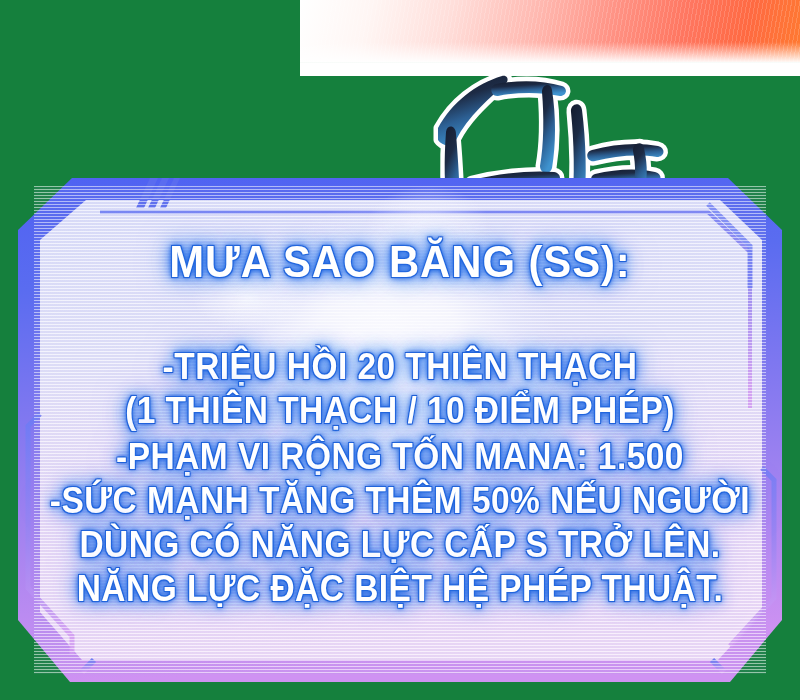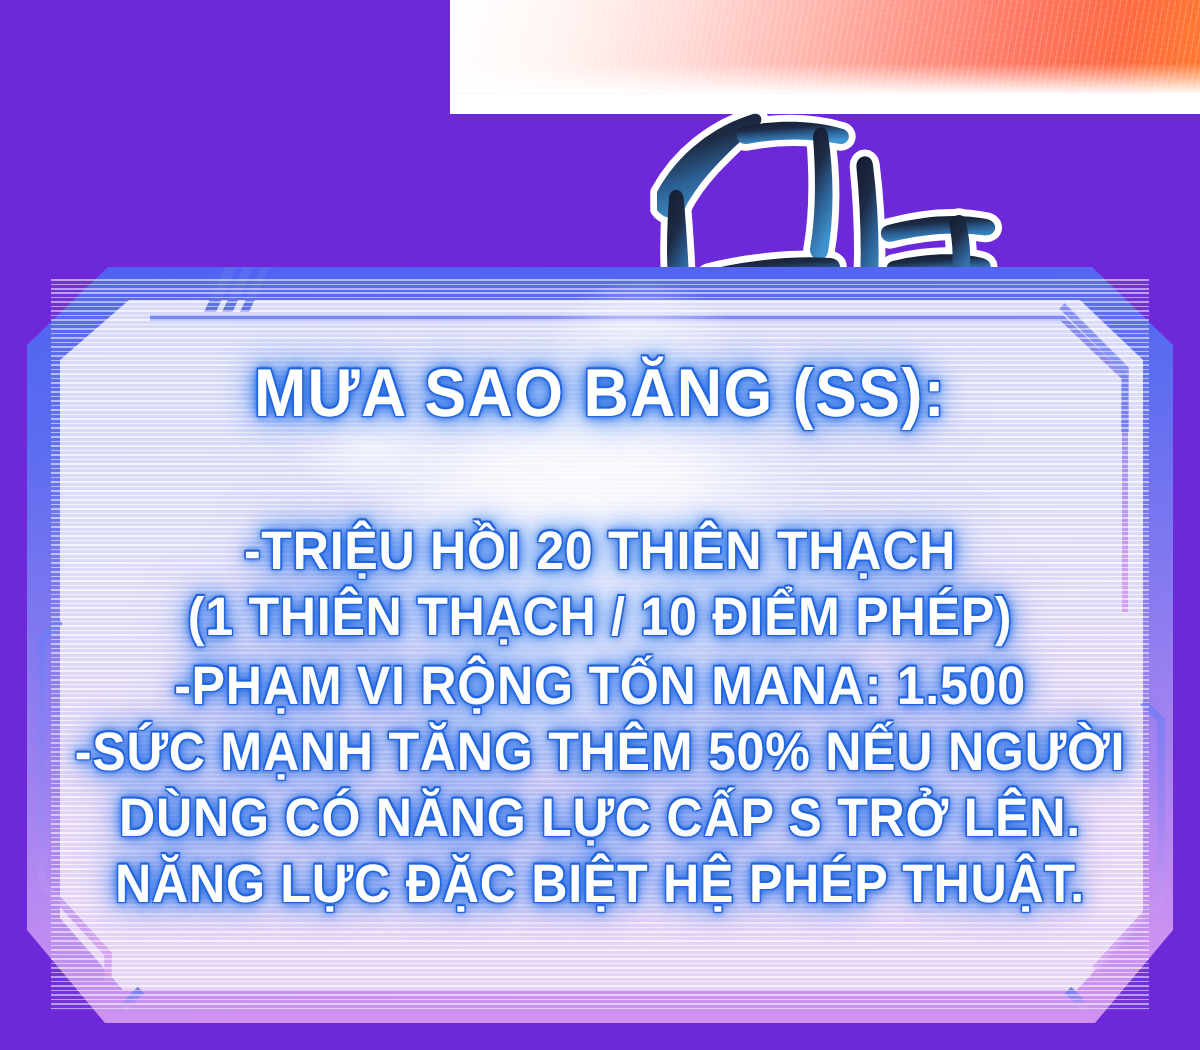--- a/index.html
+++ b/index.html
@@ -13,21 +13,21 @@
     position: relative;
     overflow: hidden;
     font-family: "Liberation Sans", sans-serif;
   }
 
   #stage {
     position: absolute;
     inset: 0;
     width: 800px;
     height: 700px;
-    background: #6d28d9;
+    background: #15803d;
     overflow: hidden;
   }
 
   
   .sky {
     position: absolute;
     left: 300px;
     top: 0;
     width: 500px;
     height: 62px;

